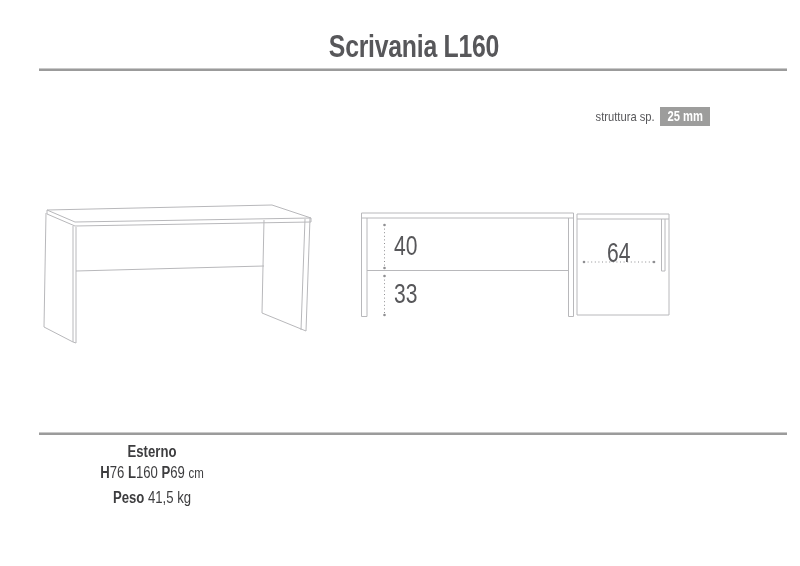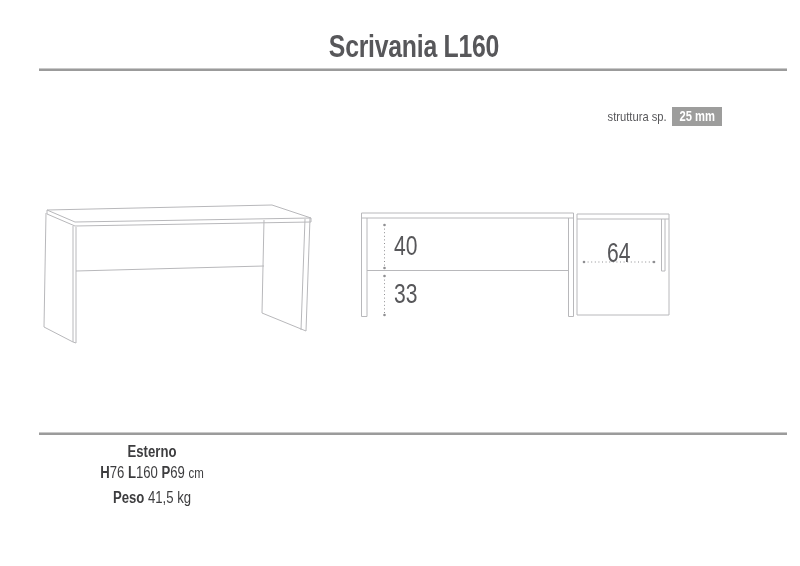--- a/index.html
+++ b/index.html
@@ -26,21 +26,21 @@
     white-space:nowrap;
   }
   .rule{
     position:absolute;left:25px;width:748px;height:2px;background:var(--rule-gray);
     border-top:1px solid #c9c9c9;
   }
   .rule.top{top:68px;}
   .rule.bottom{top:432px;}
   
   .struttura{
-    position:absolute;top:107px;right:92px;display:flex;align-items:center;gap:5px;
+    position:absolute;top:107px;right:104px;display:flex;align-items:center;gap:5px;
   }
   .struttura .label{
     font-size:13px;color:var(--title-text);line-height:1;
     transform:scaleX(0.86);transform-origin:100% 50%;white-space:nowrap;
   }
   .badge{
     background:var(--badge-bg);color:var(--badge-text);
     font-size:14px;font-weight:bold;line-height:19px;height:19px;
     padding:0 3px;min-width:28px;text-align:center;white-space:nowrap;
   }

